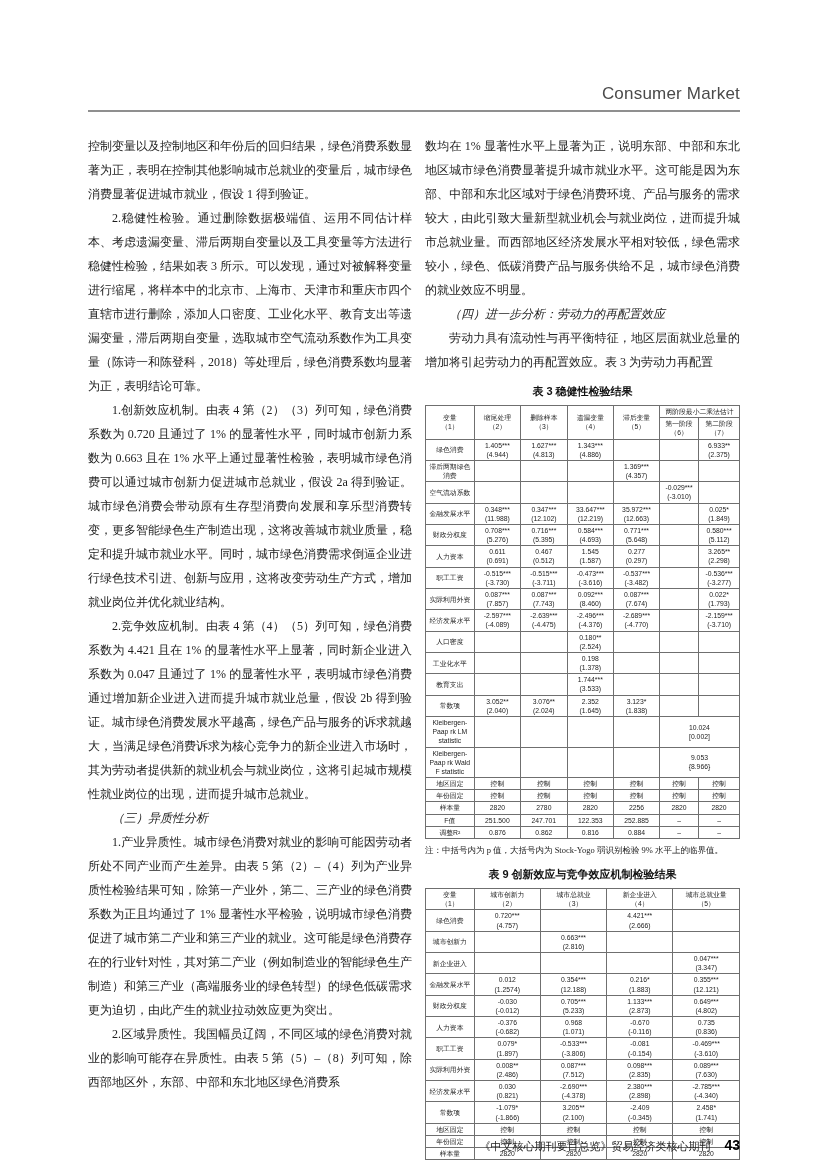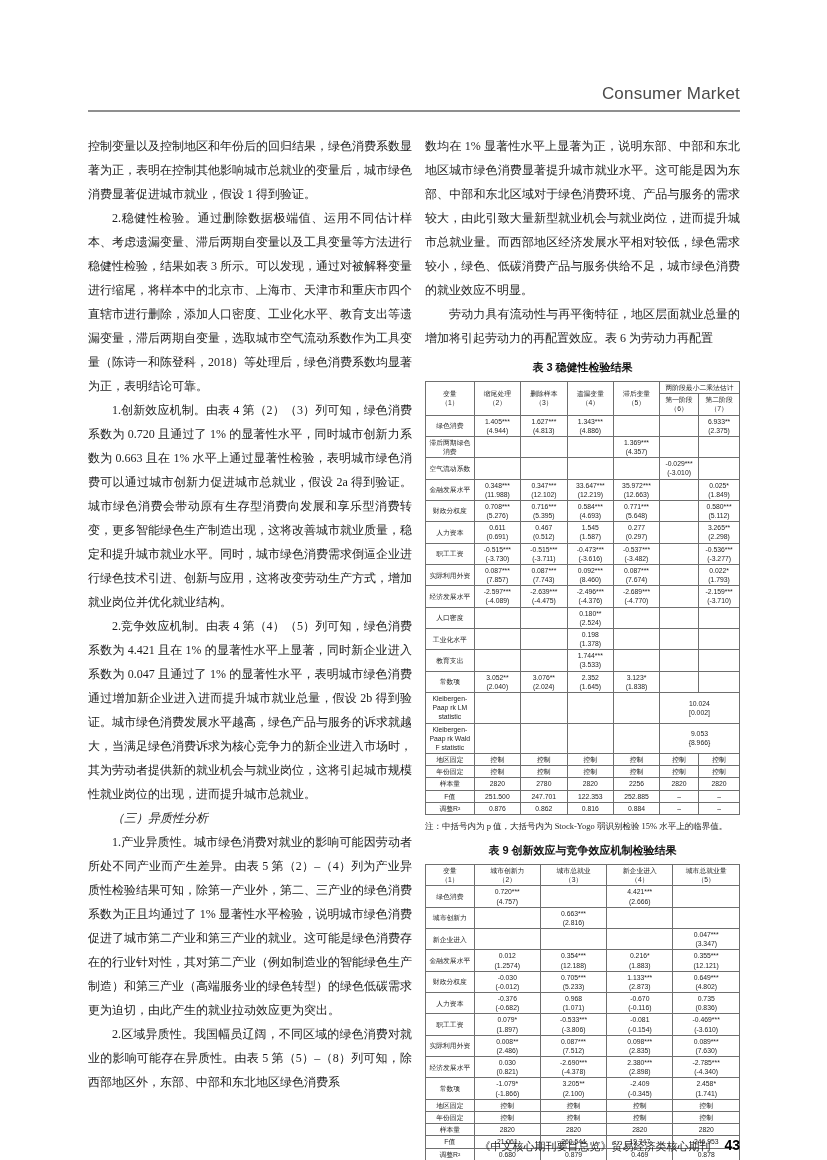--- a/index.html
+++ b/index.html
@@ -68,21 +68,22 @@
         <p class="para body">1.创新效应机制。由表 4 第（2）（3）列可知，绿色消费系数为 0.720 且通过了 1% 的显著性水平，同时城市创新力系数为 0.663 且在 1% 水平上通过显著性检验，表明城市绿色消费可以通过城市创新力促进城市总就业，假设 2a 得到验证。城市绿色消费会带动原有生存型消费向发展和享乐型消费转变，更多智能绿色生产制造出现，这将改善城市就业质量，稳定和提升城市就业水平。同时，城市绿色消费需求倒逼企业进行绿色技术引进、创新与应用，这将改变劳动生产方式，增加就业岗位并优化就业结构。</p>
         <p class="para body">2.竞争效应机制。由表 4 第（4）（5）列可知，绿色消费系数为 4.421 且在 1% 的显著性水平上显著，同时新企业进入系数为 0.047 且通过了 1% 的显著性水平，表明城市绿色消费通过增加新企业进入进而提升城市就业总量，假设 2b 得到验证。城市绿色消费发展水平越高，绿色产品与服务的诉求就越大，当满足绿色消费诉求为核心竞争力的新企业进入市场时，其为劳动者提供新的就业机会与就业岗位，这将引起城市规模性就业岗位的出现，进而提升城市总就业。</p>
         <p class="para heading">（三）异质性分析</p>
         <p class="para body">1.产业异质性。城市绿色消费对就业的影响可能因劳动者所处不同产业而产生差异。由表 5 第（2）–（4）列为产业异质性检验结果可知，除第一产业外，第二、三产业的绿色消费系数为正且均通过了 1% 显著性水平检验，说明城市绿色消费促进了城市第二产业和第三产业的就业。这可能是绿色消费存在的行业针对性，其对第二产业（例如制造业的智能绿色生产制造）和第三产业（高端服务业的绿色转型）的绿色低碳需求更为迫切，由此产生的就业拉动效应更为突出。</p>
         <p class="para body">2.区域异质性。我国幅员辽阔，不同区域的绿色消费对就业的影响可能存在异质性。由表 5 第（5）–（8）列可知，除西部地区外，东部、中部和东北地区绿色消费系</p>
       </div>
 
     <div class="col-right">
       <div>
           <p class="para flush">数均在 1% 显著性水平上显著为正，说明东部、中部和东北地区城市绿色消费显著提升城市就业水平。这可能是因为东部、中部和东北区域对于绿色消费环境、产品与服务的需求较大，由此引致大量新型就业机会与就业岗位，进而提升城市总就业量。而西部地区经济发展水平相对较低，绿色需求较小，绿色、低碳消费产品与服务供给不足，城市绿色消费的就业效应不明显。</p>
-          <p class="para body">劳动力具有流动性与再平衡特征，地区层面就业总量的增加将引起劳动力的再配置效应。表 6 为劳动力再配置</p>
+          <p class="para heading">（四）进一步分析：劳动力的再配置效应</p>
+          <p class="para body">劳动力具有流动性与再平衡特征，地区层面就业总量的增加将引起劳动力的再配置效应。表 3 为劳动力再配置</p>
         </div>
 
       <div class="tbl-title">表 3  稳健性检验结果</div>
       <table class="datatable">
           <colgroup>
             <col style="width: 15.5%;">
             <col style="width: 14.8%;">
             <col style="width: 14.8%;">
             <col style="width: 14.8%;">
             <col style="width: 14.6%;">
@@ -330,21 +331,21 @@
               <td>0.876</td>
               <td>0.862</td>
               <td>0.816</td>
               <td>0.884</td>
               <td>–</td>
               <td>–</td>
             </tr>
           </tbody>
         </table>
 
-      <div class="note">注：中括号内为 p 值，大括号内为 Stock-Yogo 弱识别检验 15% 水平上的临界值。</div>
+      <div class="note">注：中括号内为 p 值，大括号内为 Stock-Yogo 弱识别检验 9% 水平上的临界值。</div>
 
       <div class="tbl-title">表 9  创新效应与竞争效应机制检验结果</div>
       <table class="datatable">
           <colgroup>
             <col style="width: 15.5%;">
             <col style="width: 21.1%;">
             <col style="width: 21.1%;">
             <col style="width: 21.1%;">
             <col style="width: 21.2%;">
           </colgroup>

